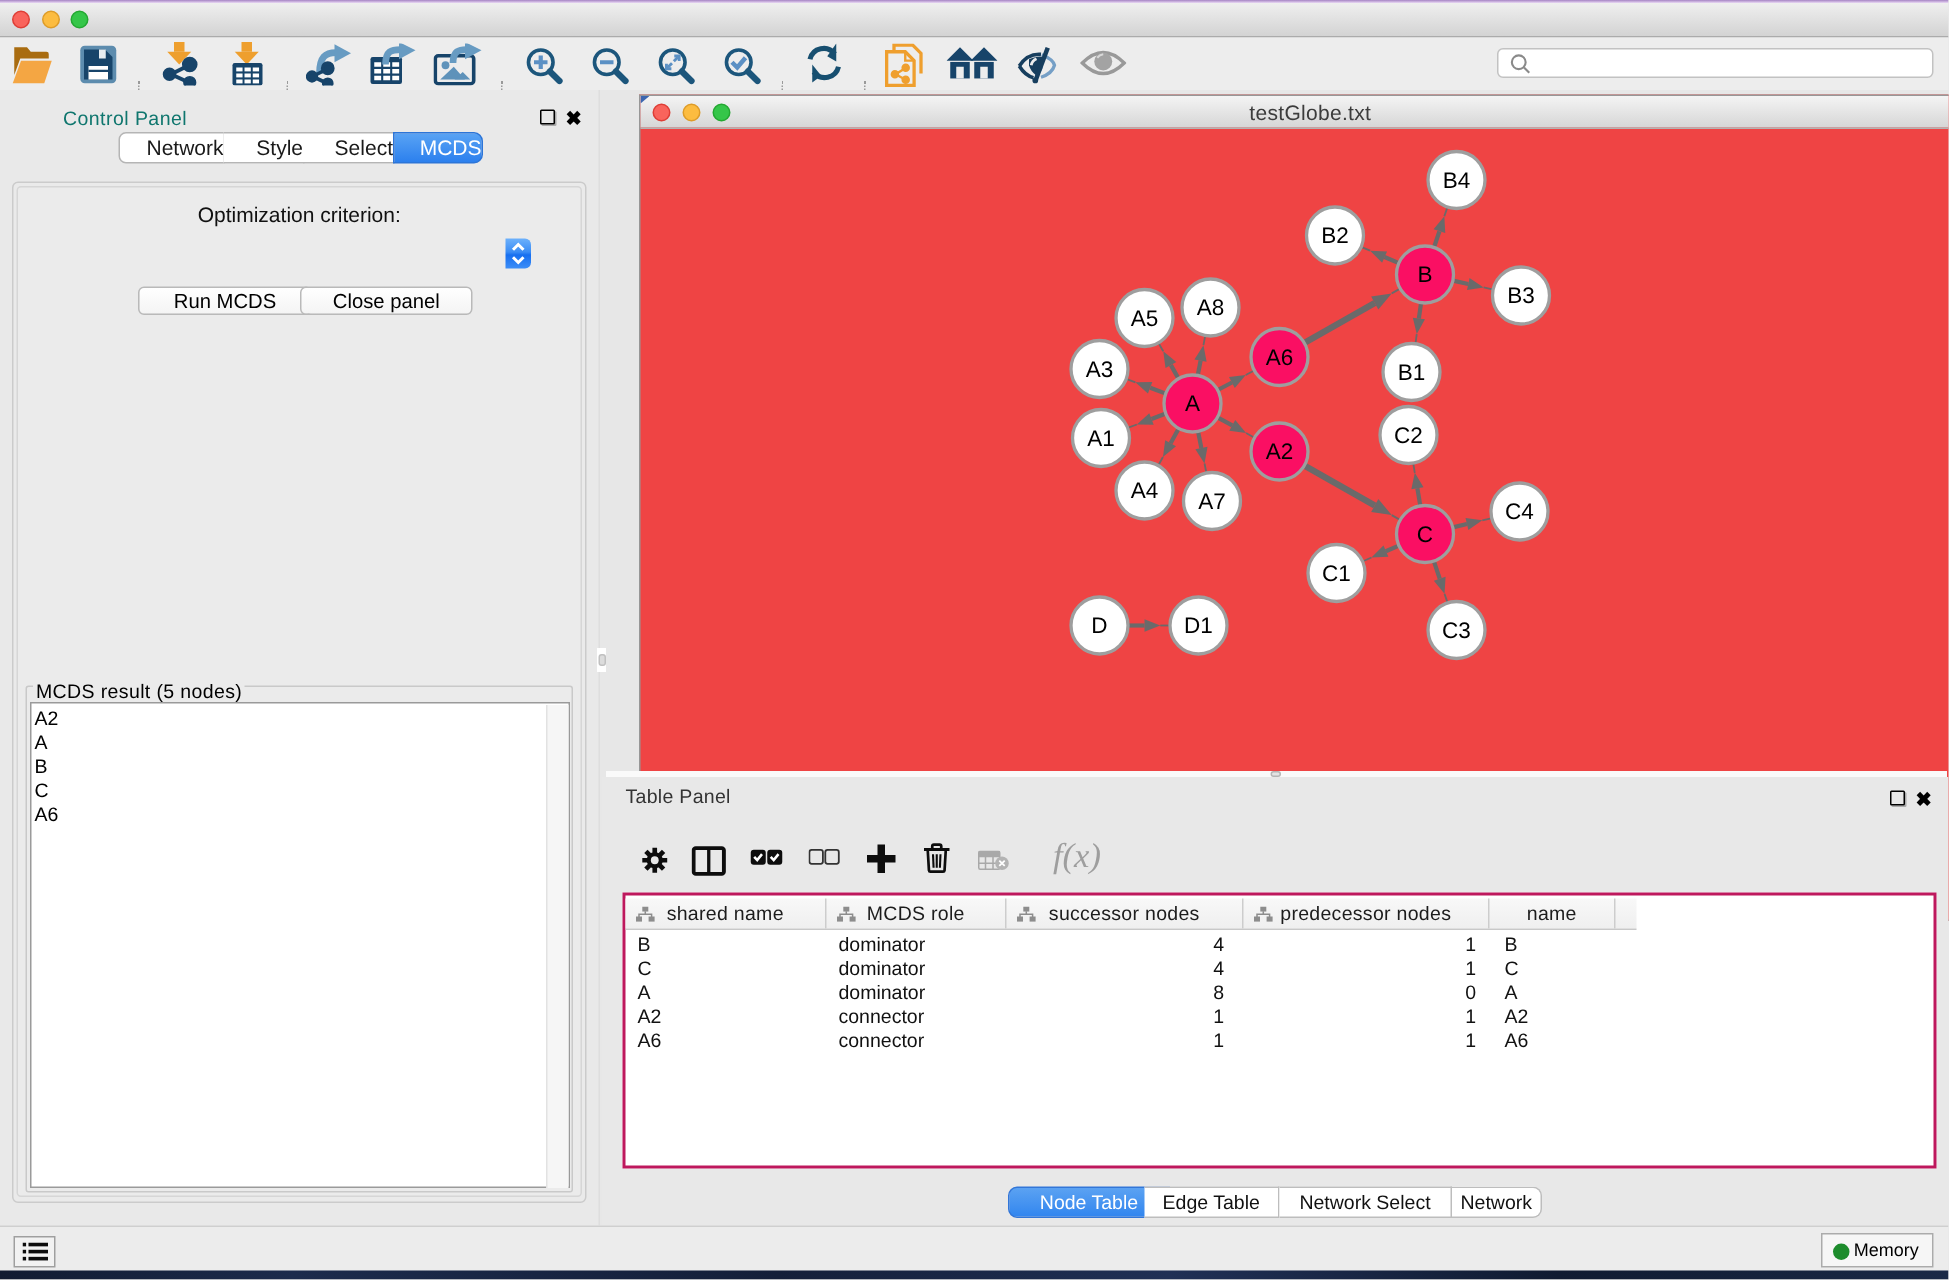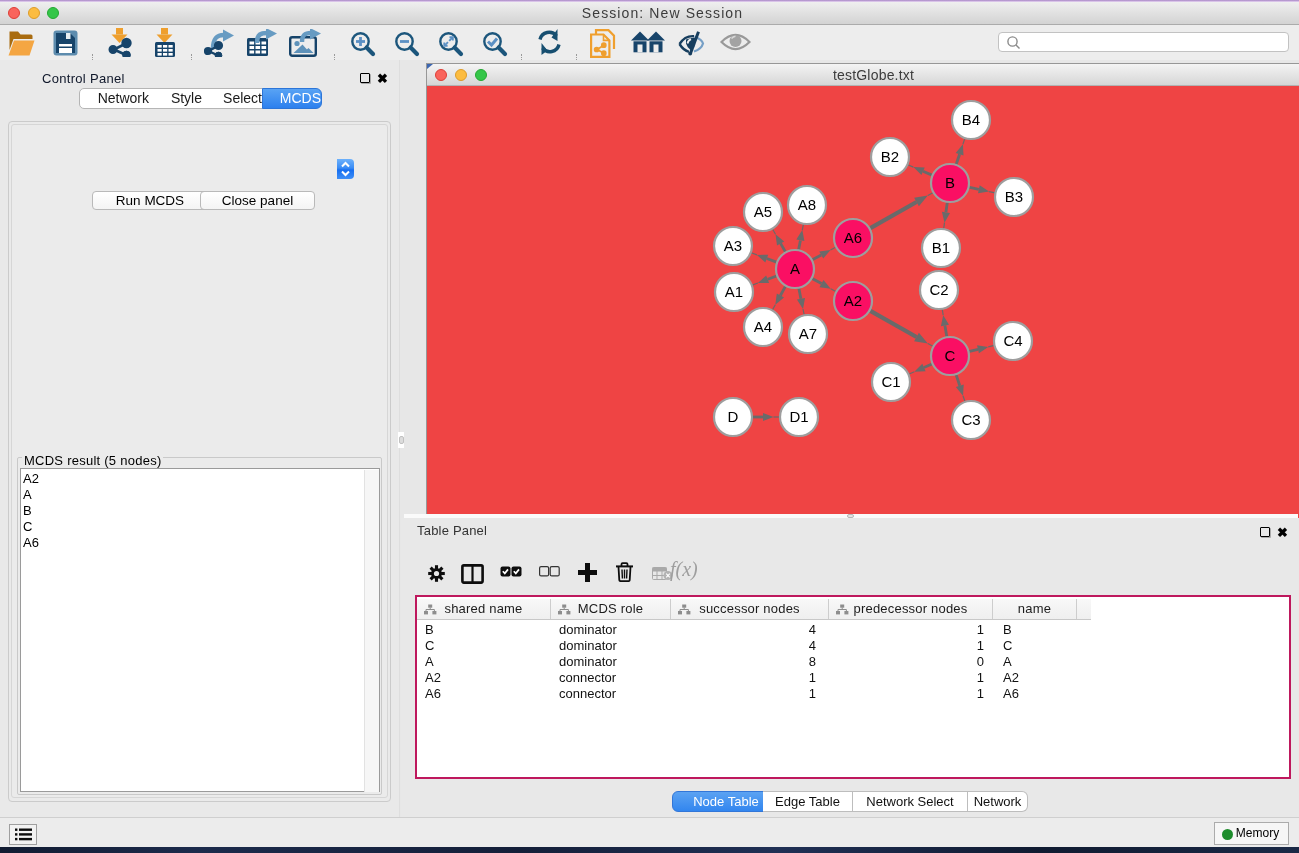--- a/index.html
+++ b/index.html
@@ -7,21 +7,21 @@
 #wpt{left:0;top:0;width:1299px;height:2px;background:linear-gradient(#a583c3,#ead9f5)}
 #titlebar{left:0;top:2px;width:1299px;height:23px;background:linear-gradient(#efefef,#d3d3d3);border-bottom:1px solid #ababab}
 #titlebar .t{position:absolute;left:26px;right:0;top:3px;text-align:center;color:#3c3c3c;font-size:14px;letter-spacing:1.1px}
 .tl{position:absolute;width:12px;height:12px;border-radius:50%;top:6px}
 #toolbar{left:0;top:25px;width:1299px;height:35px;background:#ededed}
 .tsep{position:absolute;top:29px;height:28px;width:0;border-left:1px dotted #9a9a9a}
 .ticon{position:absolute}
 #sbox{position:absolute;left:998px;top:7px;width:291px;height:20px;background:#fff;border:1px solid #c2c2c2;border-radius:4px}
 #leftpanel{left:0;top:60px;width:399px;height:757px;background:#e9e9e9}
 #vline{left:399px;top:60px;width:1px;height:757px;background:#dedede}
-#cptitle{position:absolute;left:42px;top:71px;color:#0f172a;letter-spacing:0.3px}
+#cptitle{position:absolute;left:42px;top:71px;color:#0f766e;letter-spacing:0.3px}
 .fsq{position:absolute;width:10px;height:10px;border:1.6px solid #000;border-radius:1px;box-shadow:1px 1px 0 #aaa}
 .fx{position:absolute;font-size:13px;font-weight:bold;color:#000}
 .tab{position:absolute;top:28px;height:21px;background:#fff;border:1px solid #b5b5b5;text-align:right;font-size:14px;color:#1a1a1a;line-height:19px}
 .tabsel{background:linear-gradient(#59a3f4,#2c80ee);color:#fff;border-color:#2c75d8}
 #cpouter{position:absolute;left:8px;top:61px;width:383px;height:681px;border:1px solid #cbcbcb;border-radius:4px;background:#eaeaea}
 #cpinner{position:absolute;left:11px;top:64px;width:377px;height:674px;border:1px solid #d6d6d6;border-radius:3px;background:#ebebeb}
 #optlab{position:absolute;left:0;top:75px;width:399px;text-align:center;font-size:14px;color:#111}
 #combo{position:absolute;left:44px;top:99px;width:310px;height:20px;background:#fff;border:1px solid #b4b4b4;border-radius:4px;font-size:13.5px;letter-spacing:0.35px;line-height:18px;color:#000;padding-left:11px}
 #combobtn{position:absolute;left:337px;top:99px;width:17px;height:20px;border-radius:0 4px 4px 0;background:linear-gradient(#6db1fb 0%,#3a8cf5 45%,#176ff0 55%,#3d8ef7 100%)}
 .btn{position:absolute;top:131px;height:19px;background:linear-gradient(#ffffff,#f4f4f4);border:1px solid #b9b9b9;border-radius:4px;text-align:center;font-size:13.5px;color:#000;line-height:17px}
@@ -47,21 +47,20 @@
 .btab{position:absolute;top:273px;height:21px;background:#fff;border:1px solid #bdbdbd;font-size:13px;color:#111;text-align:center;line-height:19px}
 .btabsel{background:linear-gradient(#5ba2f2,#3286ef);color:#fff;border-color:#3276d8}
 #statusbar{left:0;top:817px;width:1299px;height:30px;background:#ececec;border-top:1px solid #cfcfcf}
 #listbtn{position:absolute;left:9px;top:824px;width:28px;height:21px;background:#f2f2f2;border:1px solid #9f9f9f}
 #membtn{position:absolute;left:1214px;top:822px;width:75px;height:23px;background:#f6f6f6;border:1px solid #ababab;font-size:12px;color:#000;line-height:21px;text-align:center;padding-left:12px}
 #memdot{position:absolute;left:7px;top:5.5px;width:11px;height:11px;border-radius:50%;background:#1d8c2c}
 #wpb{left:0;top:847px;width:1299px;height:6px;background:linear-gradient(90deg,#111b31,#1c2b4c 15%,#141f39 40%,#203055 60%,#101b31 80%,#1a2946)}
 </style></head><body>
 <div class="abs" id="wpt"></div>
 <div class="abs" id="titlebar">
-    <div class="t">Session: New Session</div>
 <div class="tl" style="left:8px;top:5px;background:#f9645c;border:0.5px solid #de3e36"></div>
 <div class="tl" style="left:28px;top:5px;background:#fcbc40;border:0.5px solid #de9c28"></div>
 <div class="tl" style="left:47px;top:5px;background:#35c649;border:0.5px solid #24a832"></div>
 </div>
 <div class="abs" id="toolbar">
 <svg class="ticon" style="left:8px;top:5px" width="27" height="26" viewBox="0 0 27 26">
  <path d="M1.5,1.5 h8.5 l2.5,3 h10.5 a1.5,1.5 0 0 1 1.5,1.5 V9 H5.5 L1.5,20 Z" fill="#a96c10"></path>
  <polygon points="6,10.5 26.5,10.5 21.5,25.5 0.5,25.5" fill="#f4a643"></polygon>
 </svg>
 <svg class="ticon" style="left:53px;top:5px" width="25" height="26" viewBox="0 0 25 26">
@@ -219,20 +218,21 @@
 <div class="abs" id="leftpanel">
  <div id="cptitle" style="top:11px;left:42px;position:absolute">Control Panel</div>
  <div class="fsq" style="left:360px;top:13px"></div>
  <div class="fx" style="left:377px;top:11px">✖</div>
  <div class="tab" style="left:79px;width:71px;border-radius:5px 0 0 5px">Network</div>
  <div class="tab" style="left:149px;width:54px;border-left:none">Style</div>
  <div class="tab" style="left:202px;width:61px;border-left:none">Select</div>
  <div class="tab tabsel" style="left:262px;width:60px;border-radius:0 6px 6px 0">MCDS</div>
  <div id="cpouter"></div>
  <div id="cpinner"></div>
+ <div id="optlab">Optimization criterion:</div>
  <div id="combobtn"><svg width="17" height="20" viewBox="0 0 17 20">
    <polyline points="5,7.5 8.5,4 12,7.5" fill="none" stroke="#fff" stroke-width="2"></polyline>
    <polyline points="5,12.5 8.5,16 12,12.5" fill="none" stroke="#fff" stroke-width="2"></polyline>
  </svg></div>
  <div class="btn" style="left:92px;width:116px">Run MCDS</div>
  <div class="btn" style="left:200px;width:115px">Close panel</div>
  <div id="fieldset"></div>
  <div id="fslab">MCDS result (5 nodes)</div>
  <div id="mlist">
       <div style="height:2px"></div>
@@ -420,21 +420,21 @@
    <g stroke="#a9a9a9" stroke-width="1">
           <line x1="0.5" y1="4" x2="14.5" y2="4"></line>
           <line x1="0.5" y1="8.5" x2="14.5" y2="8.5"></line>
    <line x1="5" y1="0.5" x2="5" y2="12.5"></line>
           <line x1="10" y1="0.5" x2="10" y2="12.5"></line>
         </g>
    <rect x="0.5" y="0.5" width="14" height="3.5" fill="#a9a9a9"></rect>
    <circle cx="16" cy="8.5" r="4.5" fill="#b3b3b3"></circle>
    <path d="M14.2,6.7 L17.8,10.3 M17.8,6.7 L14.2,10.3" stroke="#fff" stroke-width="1.2"></path>
   </svg>
-  <div style="position:absolute;left:269px;top:0px;font-family:'Liberation Serif',serif;font-style:italic;font-size:20px;color:#9e9e9e">f(x)</div>
+  <div style="position:absolute;left:301px;top:0px;font-family:'Liberation Serif',serif;font-style:italic;font-size:23px;color:#9e9e9e">f(x)</div>
  </div>
  <div id="tblarea">
   <div id="thead">
         <div class="thcell" style="left:0px;width:134px">
           <svg width="13" height="11" viewBox="0 0 13 11" style="position:absolute;left:7px;top:5px">
             <g>
               <rect x="4.2" y="0.5" width="4" height="3.2" fill="#8d8d8d"></rect>
               <path d="M6.2,3.5 V5.5 M2,7.5 V5.5 H10.4 V7.5" stroke="#8d8d8d" stroke-width="1" fill="none"></path>
               <rect x="0" y="7" width="4" height="3.4" fill="#8d8d8d"></rect>
               <rect x="8.4" y="7" width="4" height="3.4" fill="#8d8d8d"></rect>

